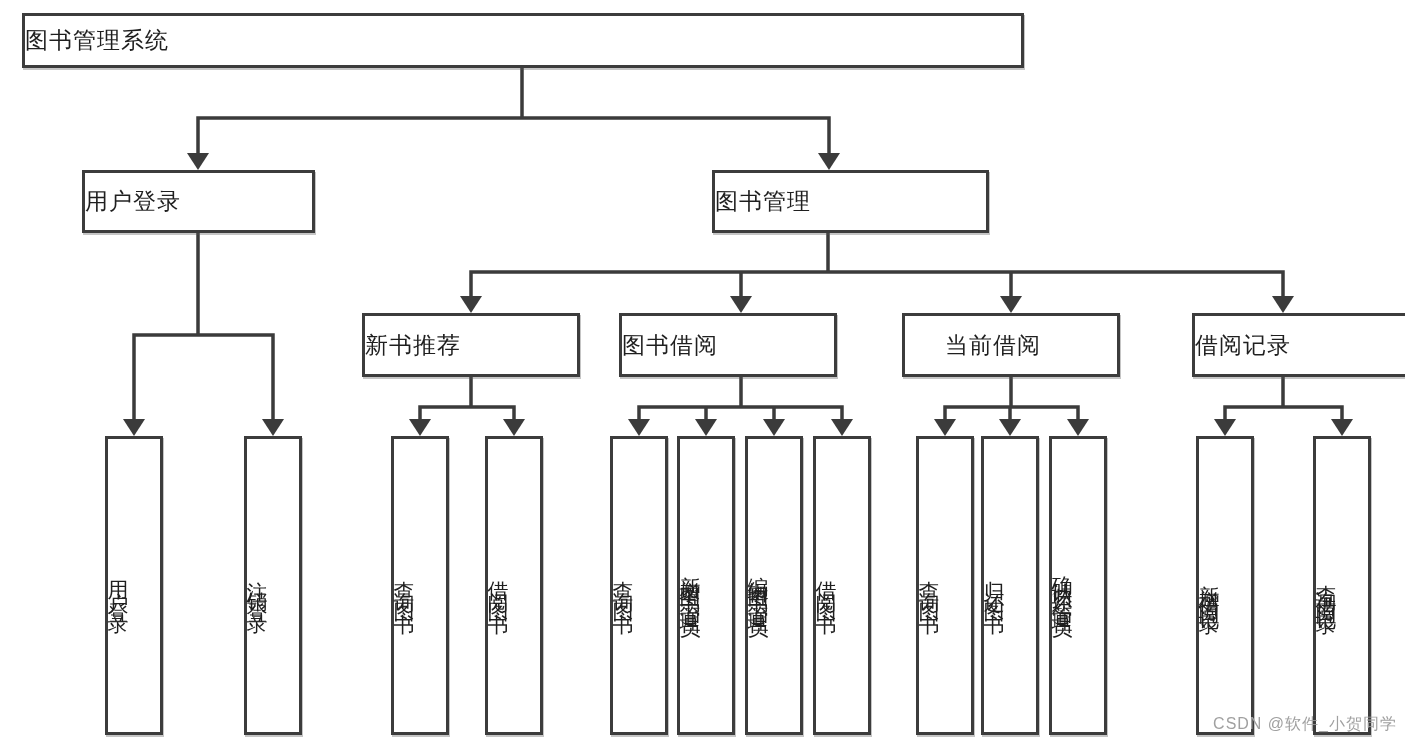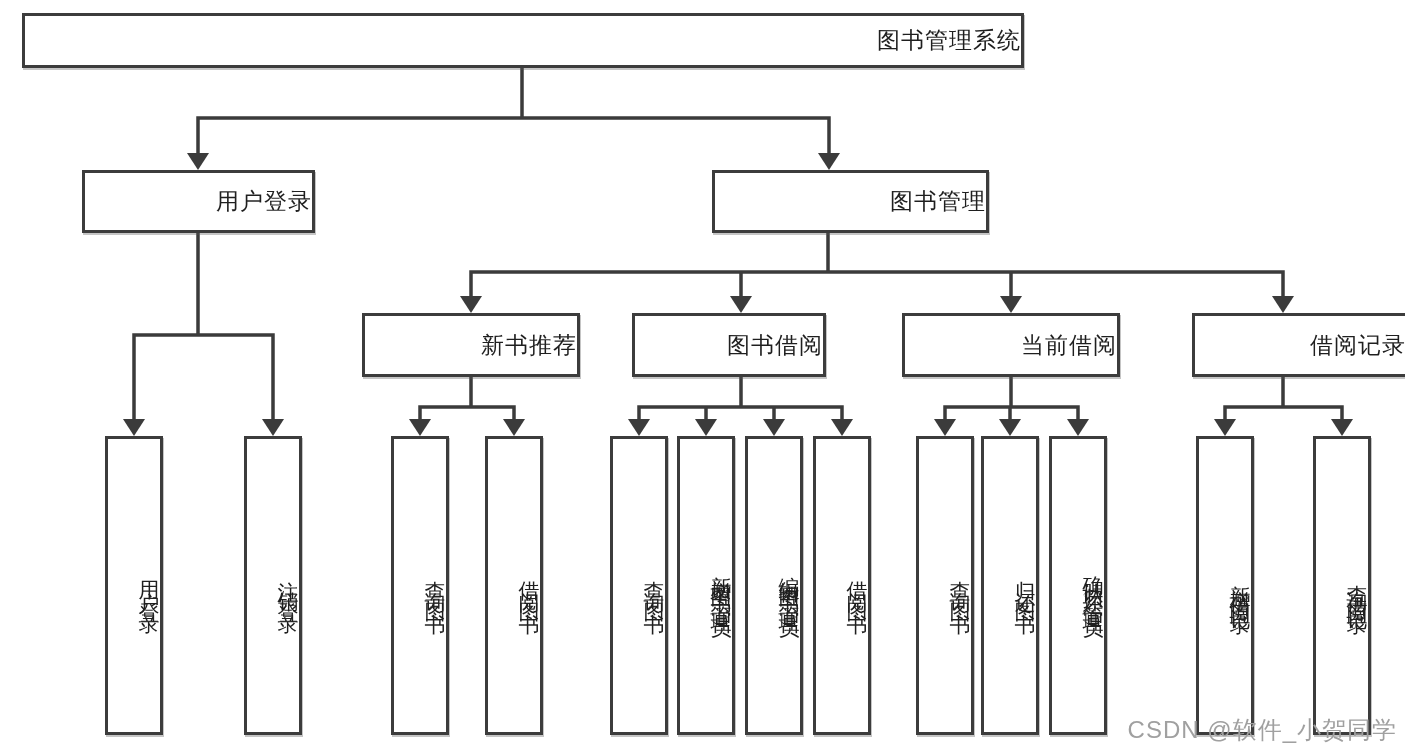--- a/index.html
+++ b/index.html
@@ -19,40 +19,40 @@
     pointer-events: none;
   }
   .node {
     position: absolute;
     box-sizing: border-box;
     background: #ffffff;
     border: 3px solid #3c3c3c;
     box-shadow: 1px 2px 0 rgba(90,90,90,0.35);
     display: flex;
     align-items: center;
-    justify-content: flex-end;
+    justify-content: flex-start;
     white-space: nowrap;
   }
   .node.root   { left: 22px;  top: 13px;  width: 1002px; height: 55px; font-size: 23px; letter-spacing: 1px; }
   .node.lvl1   { top: 170px; height: 63px; font-size: 23px; letter-spacing: 1px; }
   .node.lvl2   { top: 313px; height: 64px; font-size: 23px; letter-spacing: 1px; }
   .node.leaf   { top: 436px; height: 299px; width: 58px; }
   .vtext {
     writing-mode: vertical-rl;
     text-orientation: mixed;
     font-size: 21px;
     letter-spacing: 11px;
     line-height: 1;
   }
   .vtext.long { letter-spacing: 6px; }
   #watermark {
     position: absolute;
     right: 8px;
     top: 714px;
-    font-size: 24px;
+    font-size: 16px;
     color: #a0a0a0;
     letter-spacing: 1px;
     z-index: 5;
   }
 </style>
 </head>
 <body>
 
 <div id="stage">
 
@@ -106,21 +106,21 @@
   <div class="node lvl1" style="left:82px; width:233px;">
     <span>用户登录</span>
   </div>
   <div class="node lvl1" style="left:712px; width:277px;">
     <span>图书管理</span>
   </div>
 
   <div class="node lvl2" style="left:362px; width:218px;">
     <span>新书推荐</span>
   </div>
-  <div class="node lvl2" style="left:632px; width:194px;padding-left:40px;">
+  <div class="node lvl2" style="left:619px; width:218px;">
     <span>图书借阅</span>
   </div>
   <div class="node lvl2" style="left:902px; width:218px;padding-left:40px;">
     <span>当前借阅</span>
   </div>
   <div class="node lvl2" style="left:1174px; width:217px;margin-left:18px;">
     <span>借阅记录</span>
   </div>
 
   <div class="node leaf" style="left:105px;">

